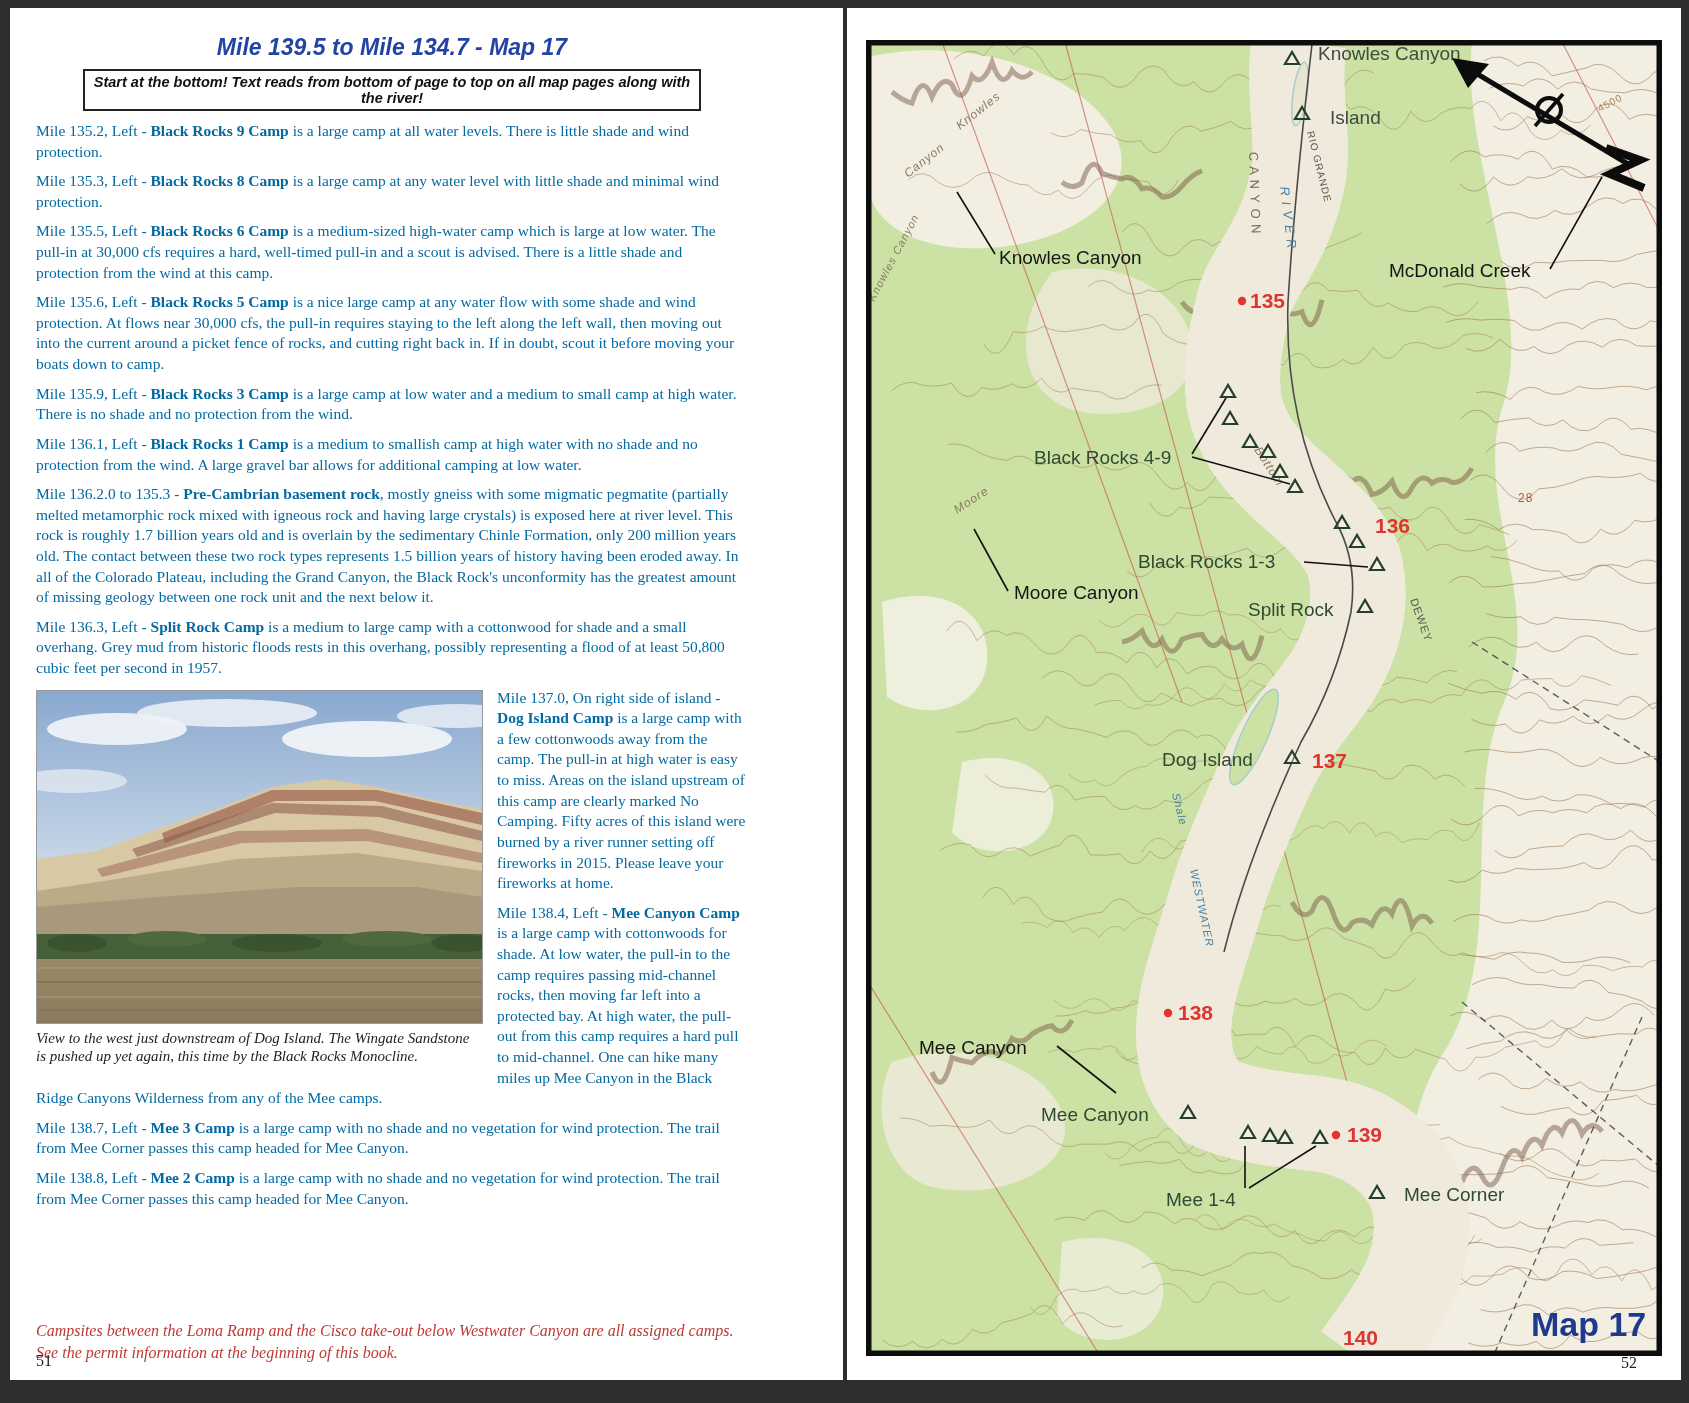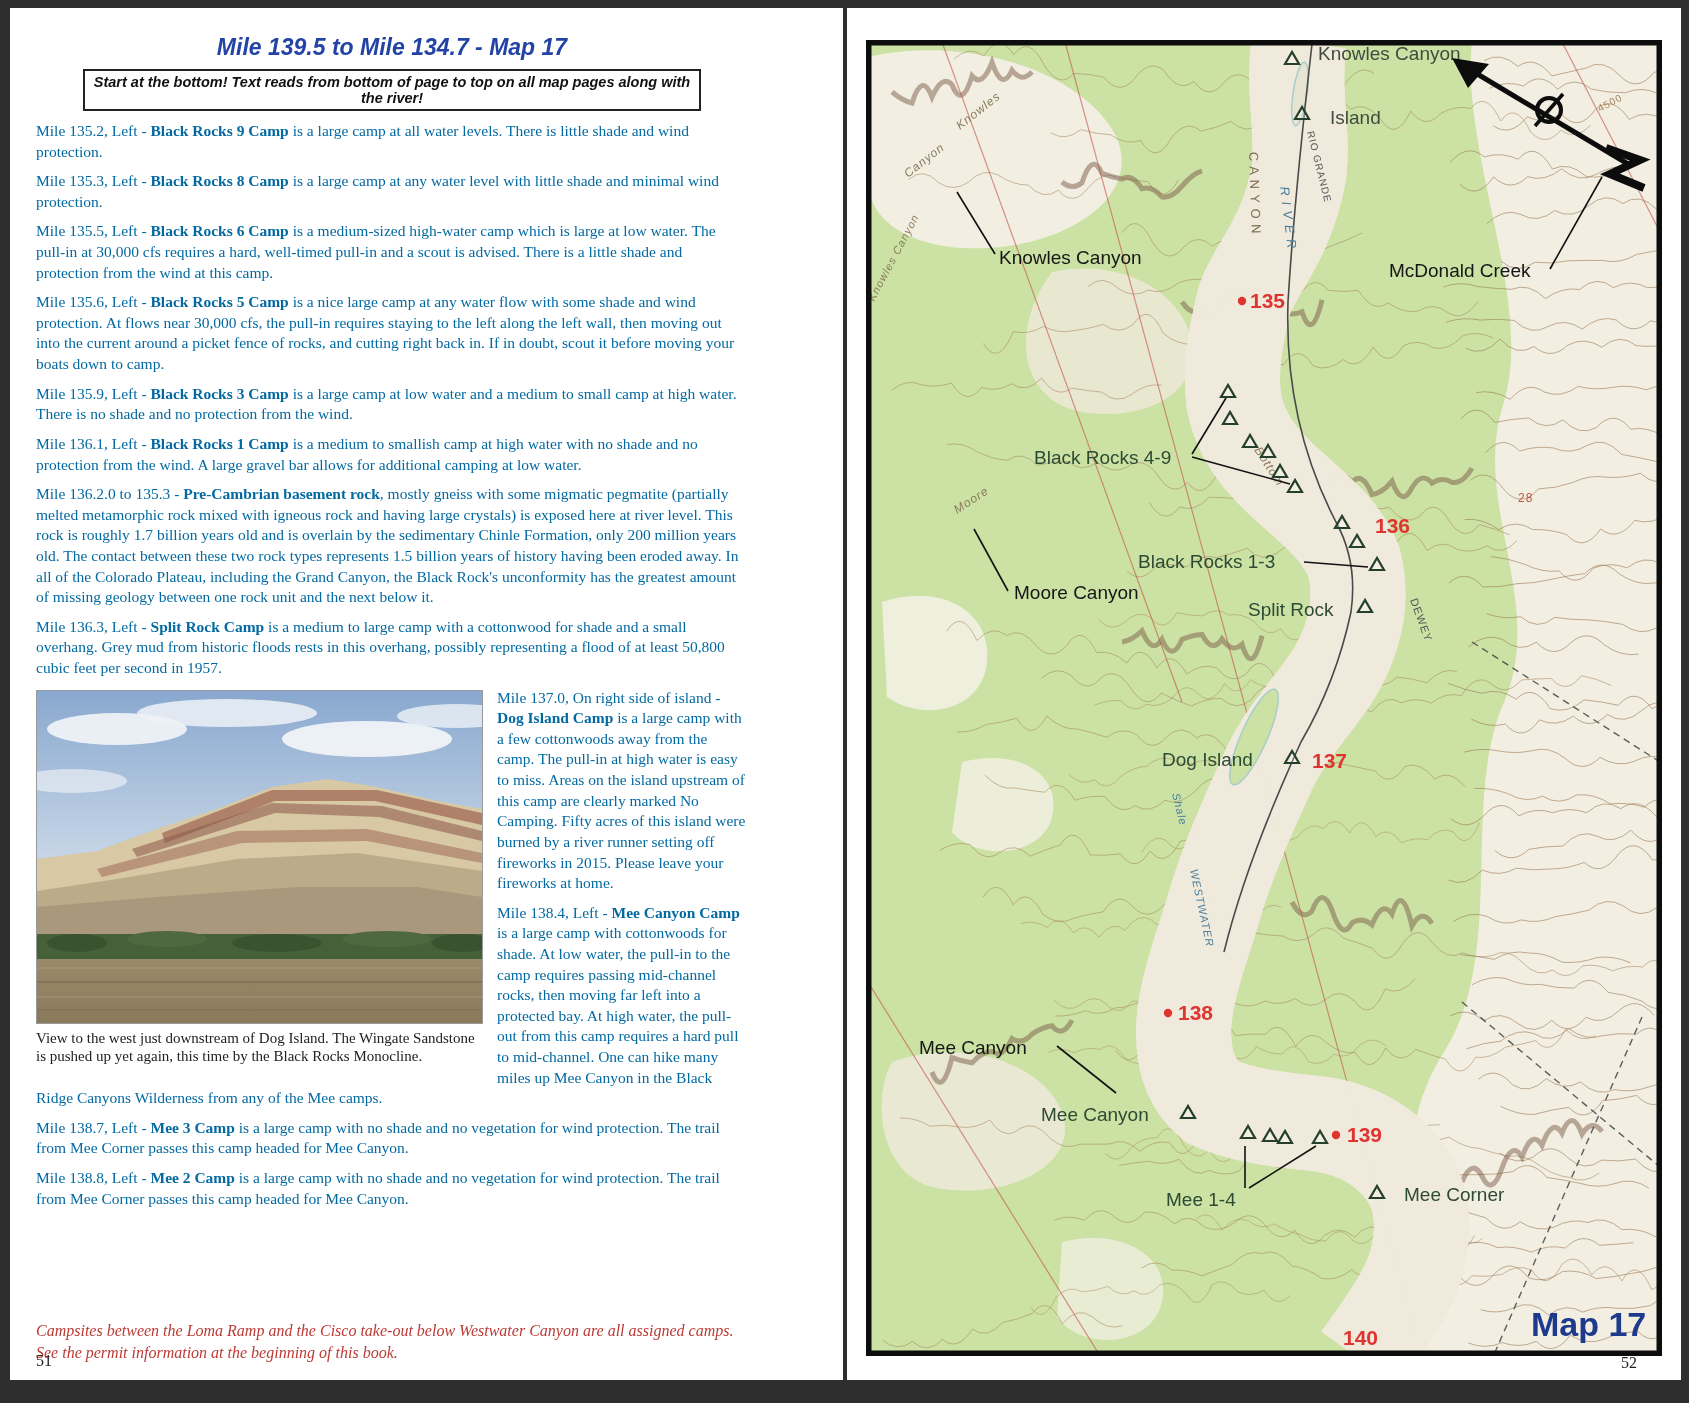--- a/index.html
+++ b/index.html
@@ -11,21 +11,21 @@
   .content{position:absolute;left:26px;top:0;width:712px;}
   h1.title{font-family:"Liberation Sans",sans-serif;font-size:23px;font-weight:bold;
            color:#2343a5;text-align:center;margin:26px 0 8px 0;font-style:italic;}
   .notice{border:2px solid #222;font-family:"Liberation Sans",sans-serif;
           font-size:14.5px;font-weight:bold;font-style:italic;color:#111;
           padding:3px 8px;margin:0 auto 10px auto;width:598px;text-align:center;}
   .body-text p{font-size:15.5px;line-height:1.33;color:#0369a1;margin:0 0 9px 0;}
   .body-text b{font-weight:bold;}
   figure.photo{float:left;width:447px;margin:2px 14px 4px 0;padding:0;}
   figure.photo svg{display:block;border:1px solid #999;}
-  figcaption{font-size:15px;line-height:1.25;color:#222;margin-top:5px;}
+  figcaption{font-style:italic;font-size:15px;line-height:1.25;color:#222;margin-top:5px;}
   .footnote{position:absolute;left:26px;top:1312px;width:716px;
             font-style:italic;color:#bb3a35;font-size:16px;line-height:1.35;}
   .pagenum{position:absolute;font-size:16px;color:#222;}
   #pagenum-left{left:26px;top:1344px;text-align:center;}
   #pagenum-right{right:44px;top:1346px;}
   
   #map-svg{position:absolute;left:19px;top:32px;}
   .map-lbl{font-family:"Liberation Sans",sans-serif;font-size:19px;}
   .map-lbl-black{fill:#161616;}
   .map-lbl-green{fill:#2d4a33;}

